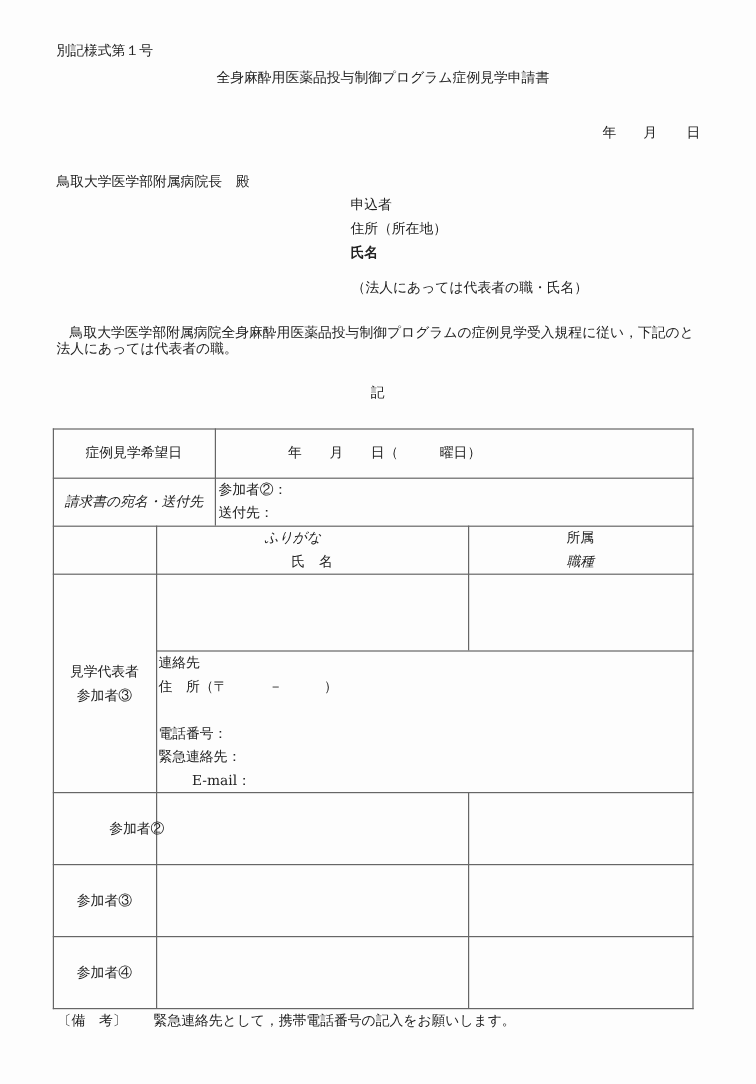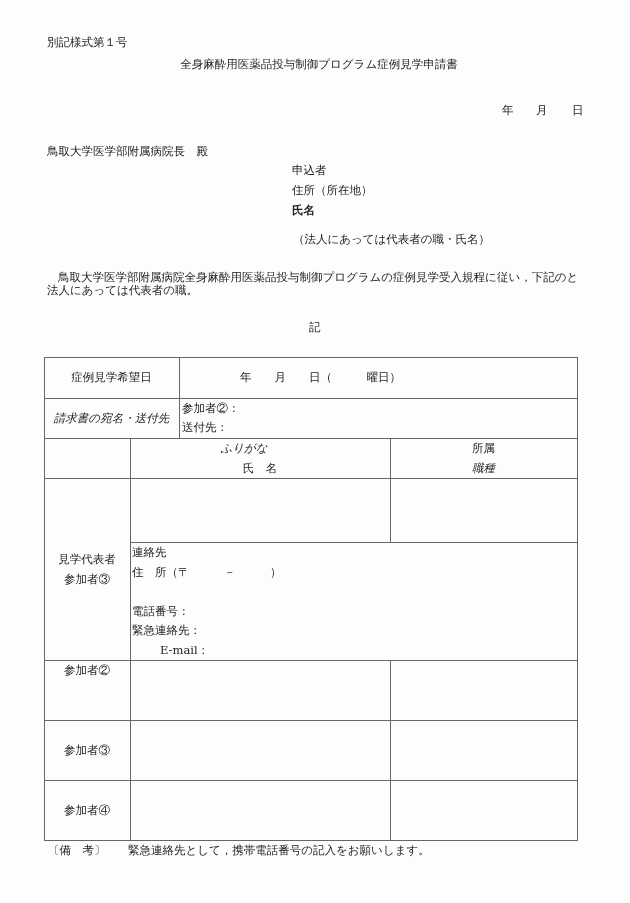--- a/index.html
+++ b/index.html
@@ -70,21 +70,21 @@
   <div class="cell-text center" style="left:44px; width:86px; top:570px;">参加者③</div>
   <div style="position:absolute; left:131px; top:479px; width:259px; height:63px;"></div>
   <div style="position:absolute; left:391px; top:479px; width:186px; height:63px;"></div>
 
   <div class="cell-text" style="left:132px; top:543px;">連絡先</div>
   <div class="cell-text" style="left:132px; top:563px;">住　所（〒　　　－　　　）</div>
   <div class="cell-text" style="left:132px; top:602px;">電話番号：</div>
   <div class="cell-text" style="left:132px; top:621px;">緊急連絡先：</div>
   <div class="cell-text" style="left:144px; top:641px; font-weight:normal;margin-left:16px;">E-mail：</div>
 
-  <div class="cell-text center" style="left:44px; width:86px; top:661px;">参加者②</div>
+  <div class="cell-text center" style="left:44px; width:86px; top:681px;padding-left:27px;">参加者②</div>
   <div style="position:absolute; left:131px; top:661px; width:259px; height:59px;"></div>
   <div style="position:absolute; left:391px; top:661px; width:186px; height:59px;"></div>
 
   <div class="cell-text center" style="left:44px; width:86px; top:741px;">参加者③</div>
   <div style="position:absolute; left:131px; top:721px; width:259px; height:59px;"></div>
   <div style="position:absolute; left:391px; top:721px; width:186px; height:59px;"></div>
 
   <div class="cell-text center" style="left:44px; width:86px; top:801px;">参加者④</div>
   <div style="position:absolute; left:131px; top:781px; width:259px; height:59px;"></div>
   <div style="position:absolute; left:391px; top:781px; width:186px; height:59px;"></div>

